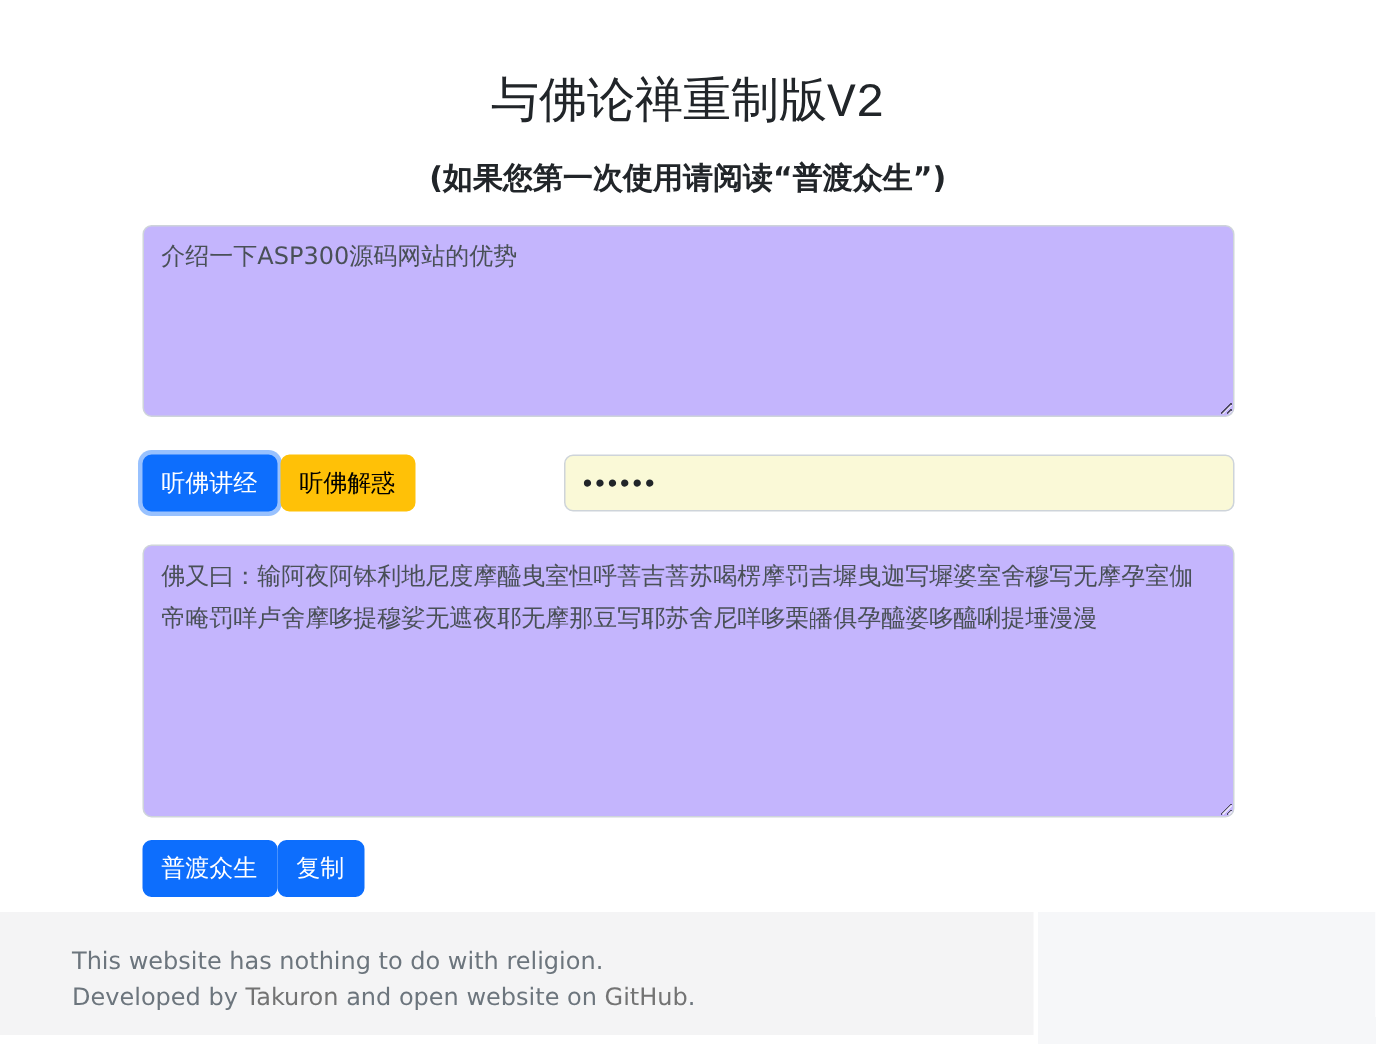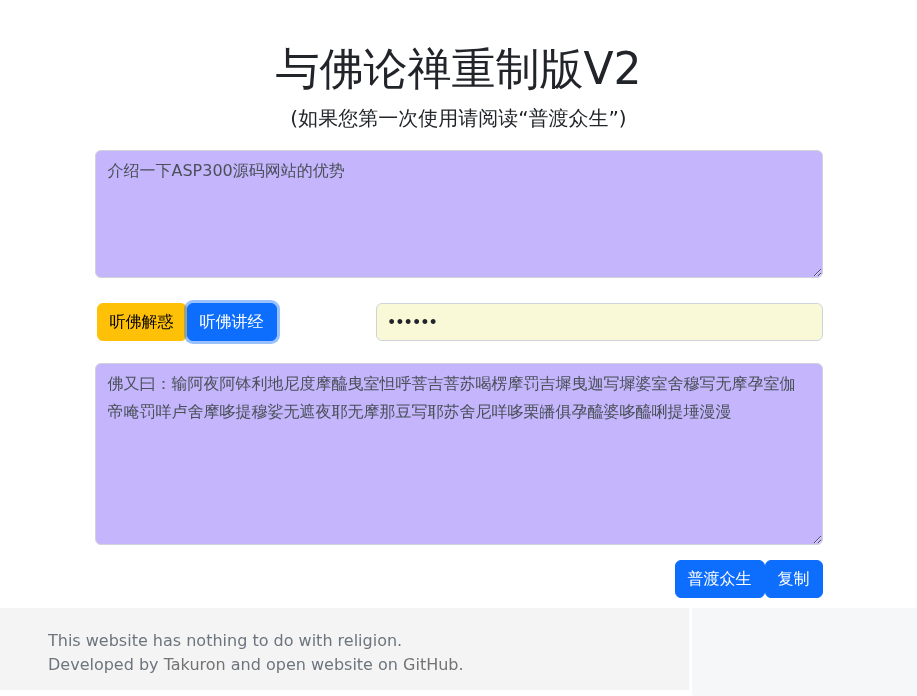--- a/index.html
+++ b/index.html
@@ -8,31 +8,32 @@
     width: 917px; height: 696px;
     background: #ffffff;
     font-family: "DejaVu Sans", "Liberation Sans", sans-serif;
     color: #212529;
     overflow: hidden;
   }
   .container { width: 728px; margin: 0 auto; }
 
   .page-title {
     margin: 45px 0 10px 0;
-    font-size: 44px;
+    font-size: 32px;
     line-height: 48px;
     font-weight: 500;
     text-align: center;
     color: #212529;
+    font-family: Liberation Mono, monospace;
   }
   .page-subtitle {
     margin: 0;
     font-size: 20px;
     line-height: 30px;
-    font-weight: 400;
+    font-weight: 700;
     text-align: center;
     color: #212529;
   }
 
   textarea.box {
     display: block;
     width: 728px;
     padding: 6px 12px;
     border: 1px solid #ced4da;
     border-radius: 6px;
@@ -87,21 +88,21 @@
     background: #faf9d7;
     font-size: 18px;
     letter-spacing: 2px;
     color: #212529;
     outline: none;
   }
 
   .actions-row {
     margin-top: 15px;
     display: flex;
-    justify-content: flex-end;
+    justify-content: flex-start;
   }
 
   .footer {
     position: relative;
     margin-top: 10px;
     width: 917px;
     height: 88px;
   }
   .footer-panel-left {
     position: absolute;
@@ -136,22 +137,22 @@
 
 <div class="container">
 
   <h1 class="page-title">与佛论禅重制版V2</h1>
 
   <p class="page-subtitle">(如果您第一次使用请阅读“普渡众生”)</p>
 
   <textarea id="question-box" class="box" style="">介绍一下ASP300源码网站的优势</textarea>
 
   <div class="controls-row">
+    <button class="btn btn-primary focused">听佛讲经</button>
     <button class="btn btn-warning">听佛解惑</button>
-    <button class="btn btn-primary focused">听佛讲经</button>
     <input type="password" class="password-input" value="••••••" style="">
   </div>
 
   <textarea id="answer-box" class="box" style="">佛又曰：输阿夜阿钵利地尼度摩醯曳室怛呼菩吉菩苏喝楞摩罚吉墀曳迦写墀婆室舍穆写无摩孕室伽帝唵罚咩卢舍摩哆提穆娑无遮夜耶无摩那豆写耶苏舍尼咩哆栗皤俱孕醯婆哆醯唎提埵漫漫</textarea>
 
   <div class="actions-row">
     <button class="btn btn-primary">普渡众生</button>
     <button class="btn btn-primary">复制</button>
   </div>
 

